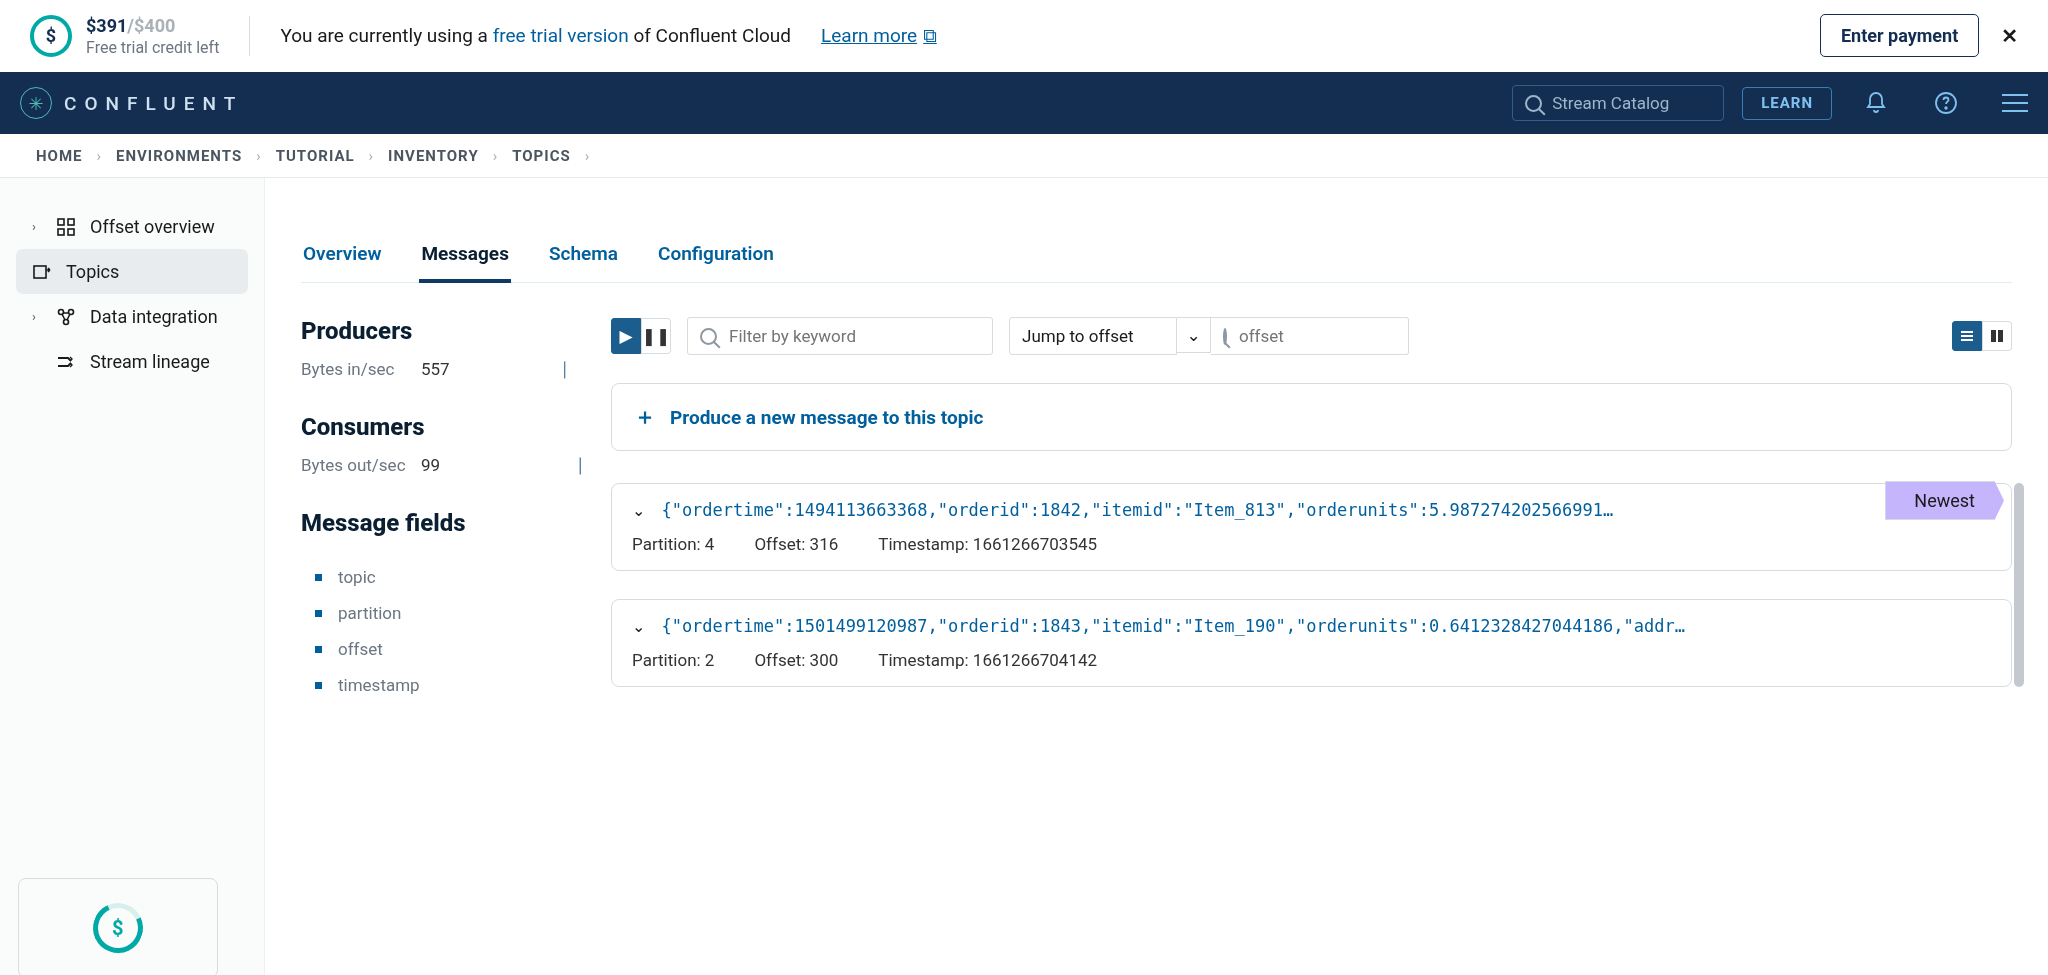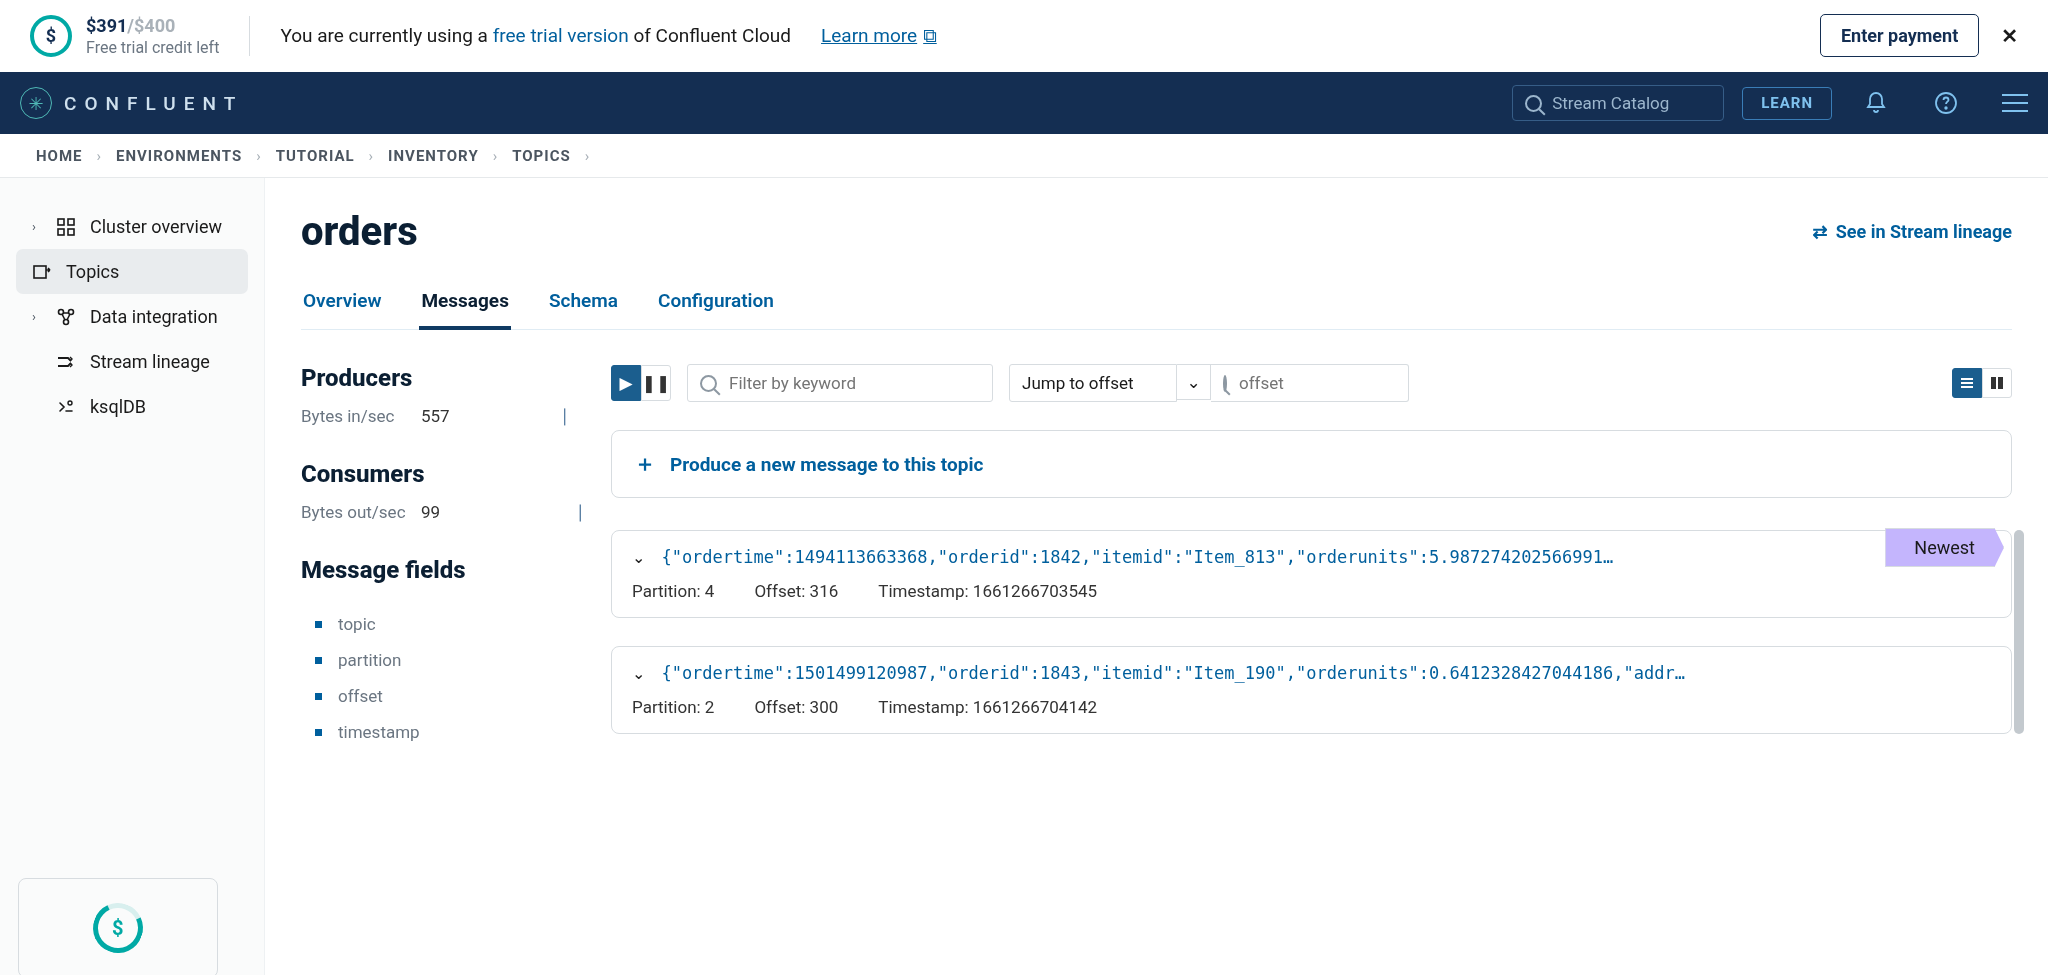--- a/index.html
+++ b/index.html
@@ -189,21 +189,21 @@
     <div class="side-item">
       <span class="chev">›</span>
       <span class="icn">
         <svg viewBox="0 0 20 20" fill="none" stroke="#1a1a1a" stroke-width="1.6">
             <rect x="2" y="2" width="6" height="6"></rect>
             <rect x="12" y="2" width="6" height="6"></rect>
             <rect x="2" y="12" width="6" height="6"></rect>
             <rect x="12" y="12" width="6" height="6"></rect>
           </svg>
       </span>
-      <span>Cluster overview</span>
+      <span>Offset overview</span>
     </div>
     <div class="side-item active">
       <span class="icn">
         <svg viewBox="0 0 20 20" fill="none" stroke="#1a1a1a" stroke-width="1.6">
             <rect x="2" y="4" width="12" height="12"></rect>
             <path d="M14 8h4M18 8l-2-2M18 8l-2 2"></path>
           </svg>
       </span>
       <span>Topics</span>
     </div>
@@ -222,45 +222,28 @@
     <div class="side-item">
       <span class="chev" style="visibility:hidden">›</span>
       <span class="icn">
         <svg viewBox="0 0 20 20" fill="none" stroke="#1a1a1a" stroke-width="1.8">
             <path d="M2 6h10l3 3M2 14h10l3-3"></path>
             <path d="M14 5l2 2-2 2M14 15l2-2-2-2" stroke-width="1.4"></path>
           </svg>
       </span>
       <span>Stream lineage</span>
     </div>
-    <div class="side-item">
-      <span class="chev" style="visibility:hidden">›</span>
-      <span class="icn">
-        <svg viewBox="0 0 20 20" fill="none" stroke="#1a1a1a" stroke-width="1.6">
-            <path d="M4 6l4 4-4 4M10 14h6" stroke-linecap="round"></path>
-            <circle cx="14" cy="6" r="2" stroke-width="1.4"></circle>
-          </svg>
-      </span>
-<span>ksqlDB</span>
-    </div>
     <div class="promo-card">
       <div class="ring">
           <span style="transform:rotate(-20deg)">$</span>
         </div>
     </div>
   </div>
 
   <div class="main">
-    <div class="page-head">
-      <div class="page-title">orders</div>
-      <div class="lineage-link">
-        <span>⇄</span>
-        <span>See in Stream lineage</span>
-      </div>
-    </div>
 
     <div class="tabs">
       <div class="tab">Overview</div>
       <div class="tab active">Messages</div>
       <div class="tab">Schema</div>
       <div class="tab">Configuration</div>
     </div>
 
     <div class="content-row">
 

